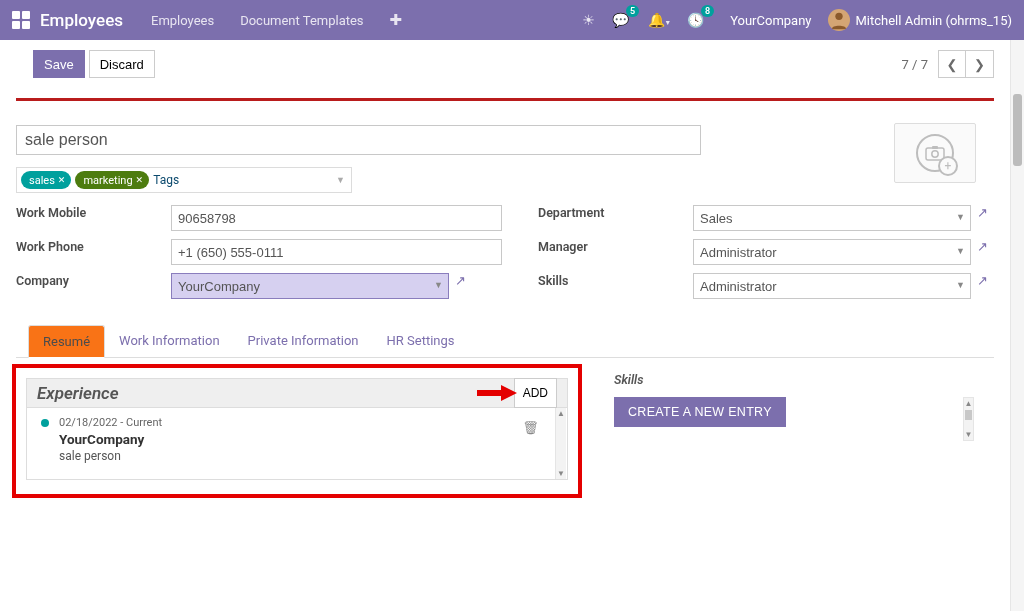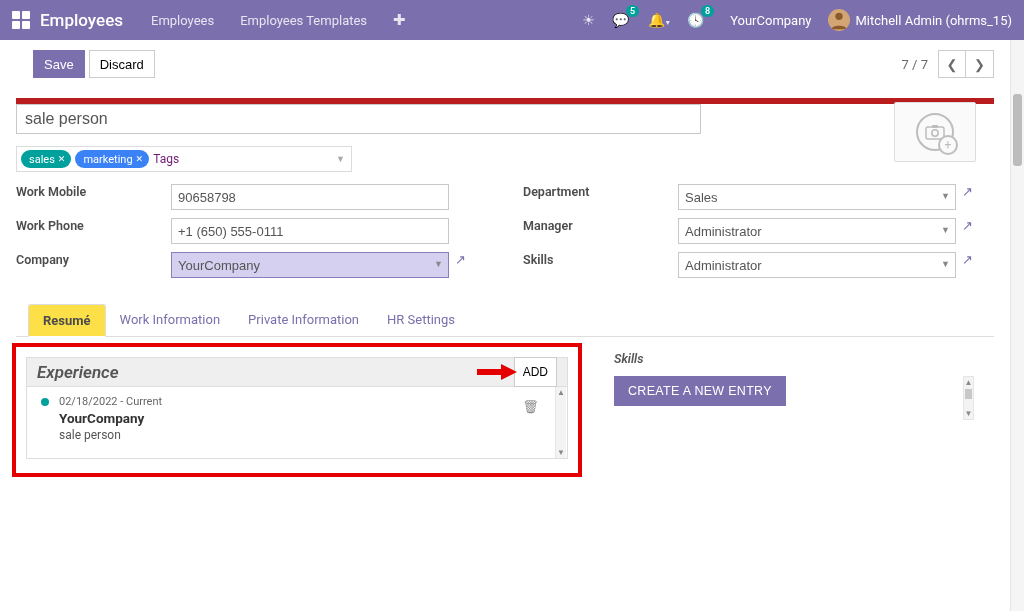--- a/index.html
+++ b/index.html
@@ -29,49 +29,49 @@
 .breadcrumb .cur { color: #888; }
 
 .actionbar { display: flex; align-items: center; margin-bottom: 10px; padding-left: 17px; }
 .btn { height: 28px; padding: 0 10px; border: 1px solid #ccc; background: #fff; cursor: pointer; font-size: 13px; display: inline-flex; align-items: center; }
 .btn-primary { background: #7c6fad; color: #fff; border-color: #7c6fad; }
 .actionbar .pager { margin-left: auto; display: flex; align-items: center; color: #6b6b6b; }
 .pager .count { margin-right: 10px; }
 .pager .navbtn { width: 28px; height: 28px; border: 1px solid #ccc; display: flex; align-items: center; justify-content: center; cursor: pointer; }
 .pager .navbtn + .navbtn { border-left: none; }
 
-.form-area { border-top: 6px solid #b91c1c; padding-top: 0; position: relative; margin-top: 20px; }
+.form-area { border-top: 3px solid #b91c1c; padding-top: 24px; position: relative; margin-top: 20px; }
 .topfields { position: relative; }
 .big-input { width: 685px; height: 30px; border: 1px solid #c8c8c8; padding: 0 8px; font-size: 16px; color: #555; }
 .photo-widget { position: absolute; right: 18px; top: -2px; width: 82px; height: 60px; border: 1px solid #ddd; border-radius: 2px; background: #fafafa; display: flex; align-items: center; justify-content: center; }
 .photo-widget .inner { width: 38px; height: 38px; border-radius: 50%; border: 2px solid #bdbdbd; display:flex; align-items:center; justify-content:center; color:#bdbdbd; font-size: 20px; position: relative; }
 .photo-widget .inner::after { content:"+"; position:absolute; right:-6px; bottom:-6px; width:16px; height:16px; border:2px solid #bdbdbd; border-radius:50%; font-size:12px; display:flex; align-items:center; justify-content:center; background:#fafafa; }
 
 .tagsbox { margin-top: 12px; width: 336px; height: 26px; border: 1px solid #dcdcdc; display: flex; align-items: center; padding: 0 4px; gap: 4px; position: relative; }
 .tag { height: 18px; border-radius: 9px; color: #fff; font-size: 11px; display: flex; align-items: center; padding: 0 6px 0 8px; gap: 3px; }
 .tag.sales { background: #00a09d; }
-.tag.marketing { background: #3b82f6; }
+.tag.marketing { background: #4d7c0f; }
 .tag .x { font-size: 9px; cursor: pointer; }
-.tagsbox .ph { color: #701a75; font-size: 12px; }
+.tagsbox .ph { color: #0c4a6e; font-size: 12px; }
 .tagsbox .caret { position: absolute; right: 6px; color: #aaa; font-size: 9px; }
 
 .cols { display: flex; margin-top: 12px; gap: 36px; }
 .col { flex: 1; }
 .row { display: flex; align-items: flex-start; margin-bottom: 8px; }
 .row .lbl { width: 155px; font-weight: 600; color: #4c4c4c; font-size: 12.5px; }
-.text-input { height: 26px; border: 1px solid #c8c8c8; padding: 0 6px; width: 278px; font-size: 13px; color: #555; }
+.text-input { height: 26px; border: 1px solid #c8c8c8; padding: 0 6px; width: 331px; font-size: 13px; color: #555; }
 .sel-wrap { position: relative; width: 278px; }
 .sel-input { height: 26px; border: 1px solid #c8c8c8; padding: 0 20px 0 6px; width: 100%; font-size: 13px; color: #555; }
 .sel-input.hl { background: #d6d0f0; border-color: #8a7dbd; }
 .sel-wrap .caret { position: absolute; right: 6px; top: 7px; color: #888; font-size: 9px; pointer-events:none; }
 .ext-link { color: #7c6fad; margin-left: 6px; cursor: pointer; font-size: 13px; }
 
 .tabs { margin-top: 18px; border-bottom: 1px solid #ddd; display: flex; padding-left: 12px; }
 .tab { padding: 8px 14px; color: #7c6fad; cursor: pointer; font-size: 13px; }
-.tab.active { border: 1px solid #ddd; border-bottom: 1px solid #fff; margin-bottom: -1px; border-radius: 3px 3px 0 0; color: #4c4c4c; background: #fde047; font-weight: bold; }
+.tab.active { border: 1px solid #ddd; border-bottom: 1px solid #fff; margin-bottom: -1px; border-radius: 3px 3px 0 0; color: #4c4c4c; background: #f97316; }
 
 .redbox { border: 4px solid #e40000; margin: 6px 0 0 -4px; padding: 10px 10px 14px 10px; width: 570px; }
 .section-hdr { background: #efefef; border: 1px solid #ddd; height: 30px; display: flex; align-items: center; padding: 0 10px; position: relative; }
 .section-hdr .title { font-style: italic; font-weight: 600; color: #555; font-size: 17px; }
 .addbtn { height: 30px; padding: 0 8px; border: 1px solid #ccc; background: #fff; margin-left: auto; cursor: pointer; font-size: 12px; }
 .arrow-ptr { position: absolute; right: 50px; top: 4px; }
 .list-pane { border: 1px solid #ddd; border-top: none; min-height: 72px; position: relative; padding: 8px 10px 8px 14px; }
 .list-pane .scroll-track { position: absolute; right: 1px; top: 0; bottom: 0; width: 11px; background: #f3f3f3; border-left: 1px solid #e5e5e5; }
 .list-pane .scroll-track .up { position:absolute; top:1px; left:0; right:0; text-align:center; font-size:8px; color:#888; }
 .list-pane .scroll-track .dn { position:absolute; bottom:1px; left:0; right:0; text-align:center; font-size:8px; color:#888; }
@@ -98,21 +98,21 @@
 
 <div class="topbar">
   <div class="apps-icon">
       <span></span>
       <span></span>
       <span></span>
       <span></span>
     </div>
   <div class="brand">Employees</div>
   <div class="nav-link">Employees</div>
-  <div class="nav-link">Employees Templates</div>
+  <div class="nav-link">Document Templates</div>
   <div class="plus">✚</div>
   <div class="spacer"></div>
   <div class="ico">☀</div>
   <div class="ico">💬<span class="badge-sm">5</span></div>
   <div class="ico">🔔<span style="font-size:8px;">▾</span></div>
   <div class="ico">🕓<span class="badge-sm">8</span></div>
   <div class="company">YourCompany</div>
   <div class="user">
     <span class="avatar"><svg viewBox="0 0 24 24">
           <circle cx="12" cy="8" r="4" fill="#8b5a2b"></circle>

